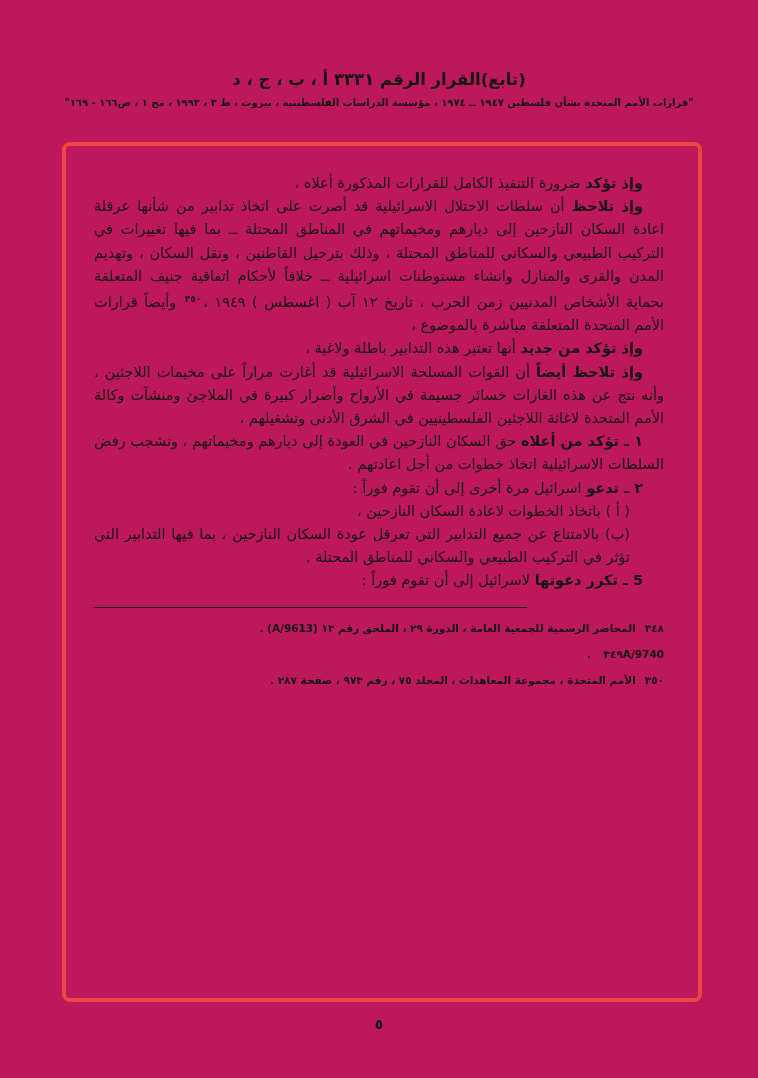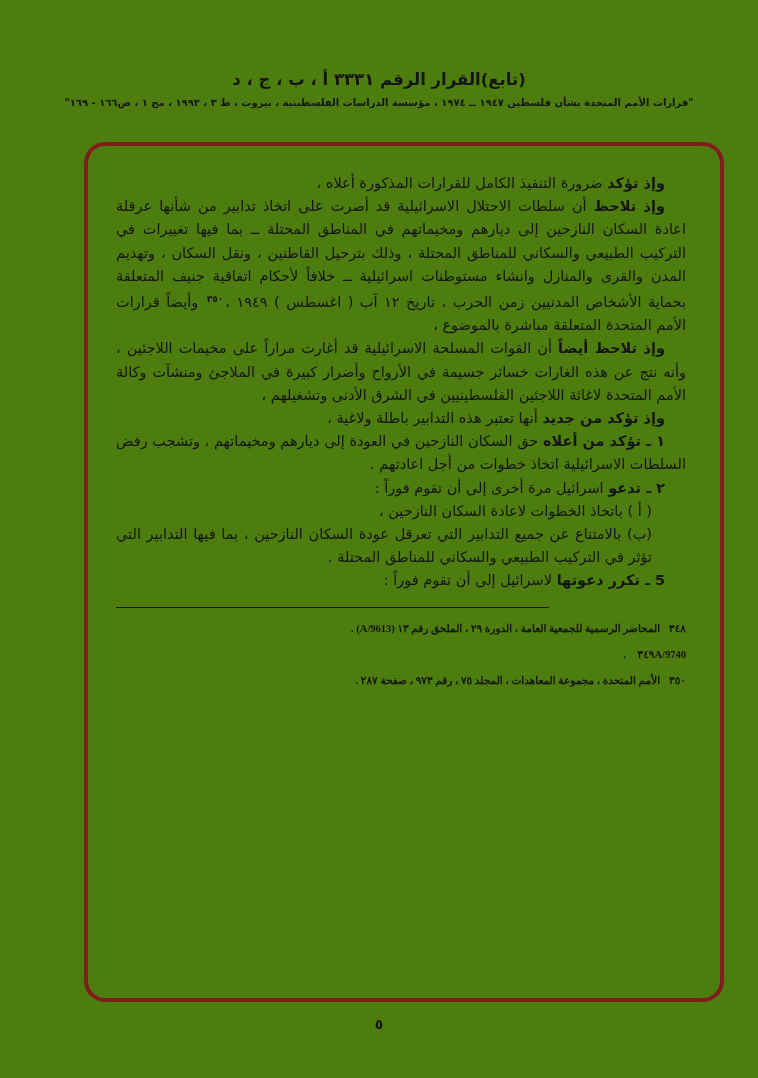--- a/index.html
+++ b/index.html
@@ -1,50 +1,49 @@
 <!DOCTYPE html>
 <html><head>
 <meta charset="utf-8">
 <style>
   html, body { margin:0; padding:0; background:#ffffff; }
   .page {
     position:relative;
     width:758px; height:1078px;
-    background:#4d7c0f;
+    background:#be185d;
     font-family:"DejaVu Sans", sans-serif;
     color:#151515;
     overflow:hidden;
     margin:0 auto;
   }
   .doc-header {
     position:absolute; top:70px; left:30px; right:30px;
     text-align:center; direction:rtl;
   }
   .doc-title { font-size:16.5px; font-weight:700; letter-spacing:0.2px; }
   .doc-citation { margin-top:8px; font-size:10px; font-weight:700; }
 
   .res-box {
     position:absolute; top:142px; left:62px;
     width:640px; height:860px; box-sizing:border-box;
-    border:4px solid #7f1d1d; border-radius:21px;
+    border:4px solid #ef4444; border-radius:8px;
     padding:26px 34px 14px 28px;
     direction:rtl;
-    margin-left:22px;
   }
   .body-text {
     font-size:14.5px; line-height:23.2px;
     text-align:justify;
     overflow:hidden;
   }
   p.para { margin:0; text-indent:21px; }
   p.subitem { margin:0 34px 0 0; text-indent:0; }
   .lead { font-weight:700; }
   .fnref { font-weight:700; font-size:9px; vertical-align:5px; margin:0 2px; }
 
-  .footnotes { margin-top:4px;font-family:Liberation Serif, serif; }
+  .footnotes { margin-top:4px; }
   .fn-sep {
     border:none; border-top:1.5px solid #1a1a1a;
     width:76%; margin:14px auto 10px 0; 
   }
   .footnote { margin:0 0 5px 0; font-size:10.5px; font-weight:700; line-height:21px; }
   .fn-num { margin-left:9px; }
 
   .page-num {
     position:absolute; top:1016px; left:0; right:0;
     text-align:center; font-size:14px; font-weight:700;
@@ -61,23 +60,23 @@
   </header>
 
   <section class="res-box">
     <div class="body-text">
 
       <p class="para"><span class="lead">وإذ تؤكد</span><span> ضرورة التنفيذ الكامل للقرارات المذكورة أعلاه ،</span></p>
 
 
       <p class="para"><span class="lead">وإذ تلاحظ</span><span> أن سلطات الاحتلال الاسرائيلية قد أصرت على اتخاذ تدابير من شأنها عرقلة اعادة السكان النازحين إلى ديارهم ومخيماتهم في المناطق المحتلة ــ بما فيها تغييرات في التركيب الطبيعي والسكاني للمناطق المحتلة ، وذلك بترحيل القاطنين ، ونقل السكان ، وتهديم المدن والقرى والمنازل وانشاء مستوطنات اسرائيلية ــ خلافاً لأحكام اتفاقية جنيف المتعلقة بحماية الأشخاص المدنيين زمن الحرب ، تاريخ ١٢ آب ( اغسطس ) ١٩٤٩ ،</span><span class="fnref">٣٥٠</span><span> وأيضاً قرارات الأمم المتحدة المتعلقة مباشرة بالموضوع ،</span></p>
 
+      <p class="para"><span class="lead">وإذ تؤكد من جديد</span><span> أنها تعتبر هذه التدابير باطلة ولاغية ،</span></p>
+
       <p class="para"><span class="lead">وإذ تلاحظ أيضاً</span><span> أن القوات المسلحة الاسرائيلية قد أغارت مراراً على مخيمات اللاجئين ، وأنه نتج عن هذه الغارات خسائر جسيمة في الأرواح وأضرار كبيرة في الملاجئ ومنشآت وكالة الأمم المتحدة لاغاثة اللاجئين الفلسطينيين في الشرق الأدنى وتشغيلهم ،</span></p>
-
-      <p class="para"><span class="lead">وإذ تؤكد من جديد</span><span> أنها تعتبر هذه التدابير باطلة ولاغية ،</span></p>
 
       <p class="para"><span class="lead">١ ـ </span><span class="lead">تؤكد من أعلاه</span><span> حق السكان النازحين في العودة إلى ديارهم ومخيماتهم ، وتشجب رفض السلطات الاسرائيلية اتخاذ خطوات من أجل اعادتهم .</span></p>
 
       <p class="para"><span class="lead">٢ ـ </span><span class="lead">تدعو</span><span> اسرائيل مرة أخرى إلى أن تقوم فوراً :</span></p>
 
       <p class="subitem"><span>( أ ) باتخاذ الخطوات لاعادة السكان النازحين ،</span></p>
 
       <p class="subitem"><span>(ب) بالامتناع عن جميع التدابير التي تعرقل عودة السكان النازحين ، بما فيها التدابير التي تؤثر في التركيب الطبيعي والسكاني للمناطق المحتلة .</span></p>
 
       <p class="para"><span class="lead">5 ـ </span><span class="lead">تكرر دعوتها</span><span> لاسرائيل إلى أن تقوم فوراً :</span></p>

